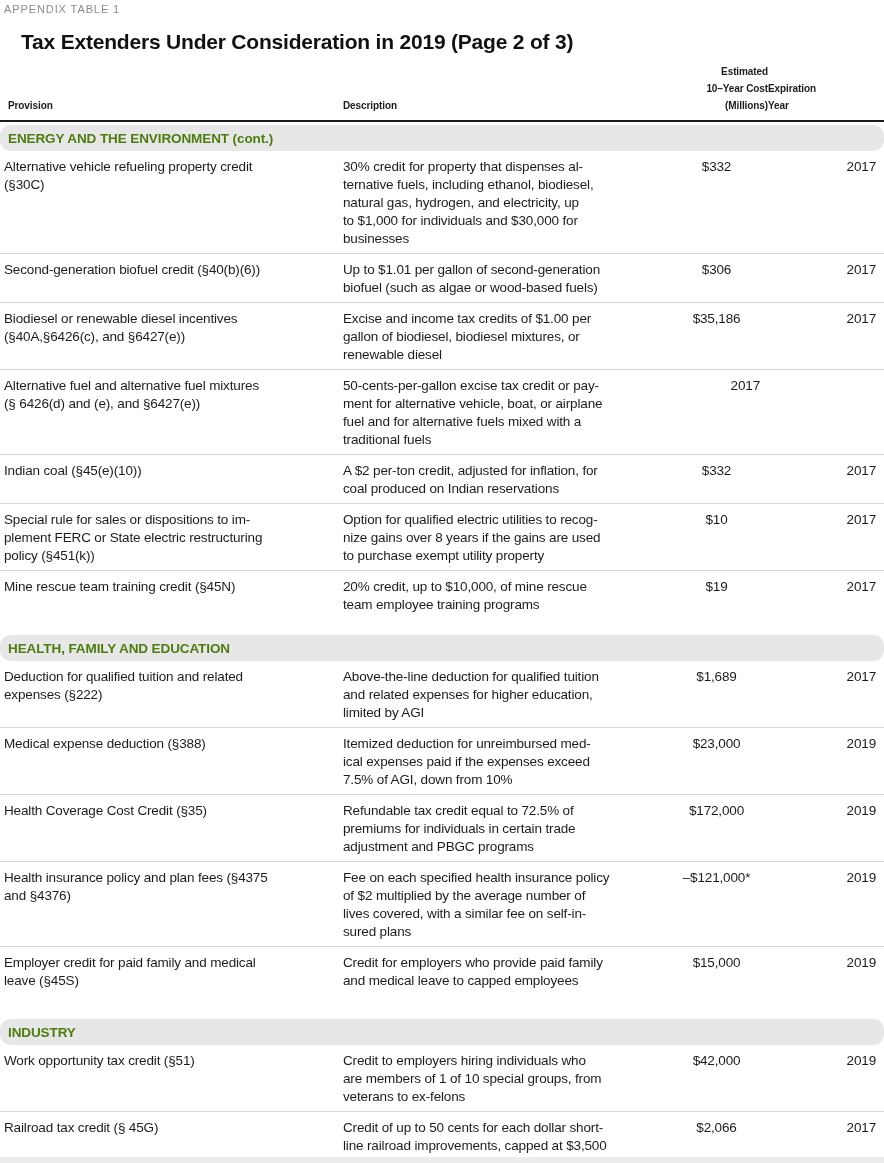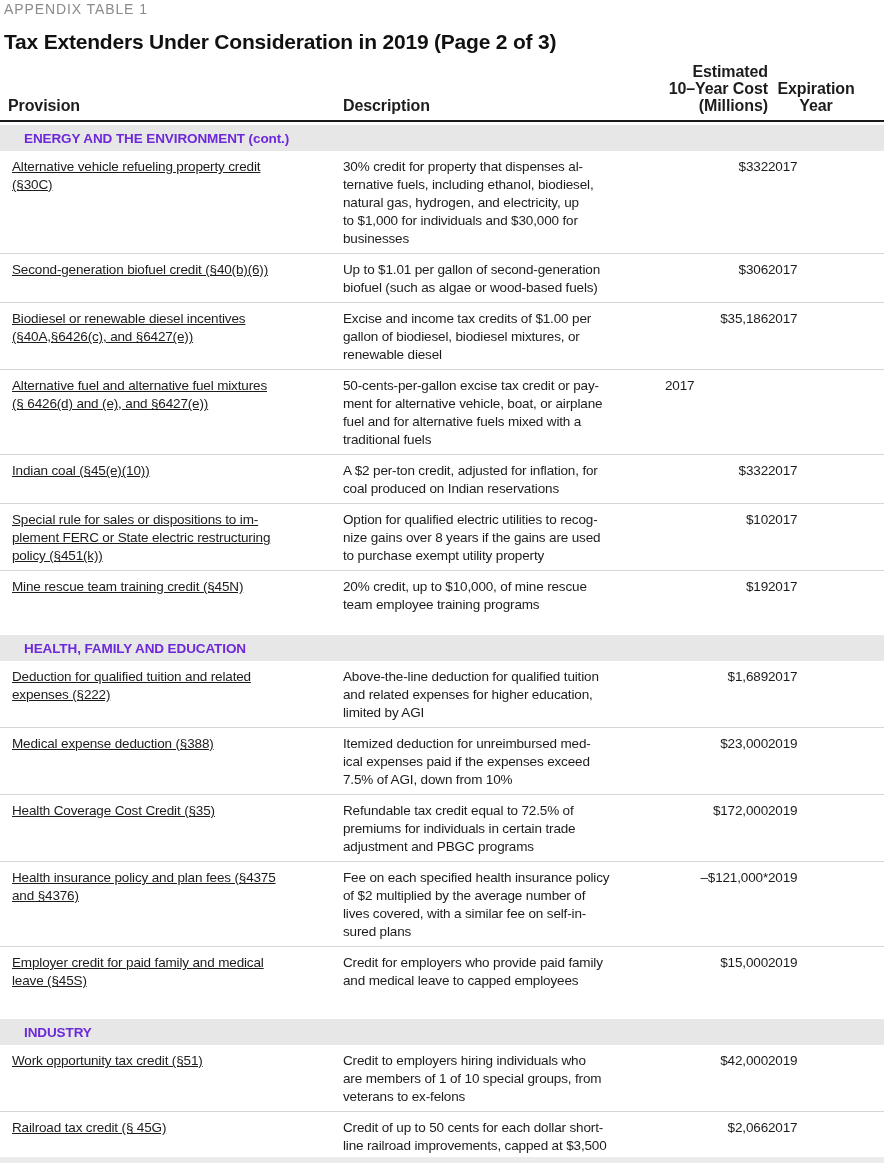--- a/index.html
+++ b/index.html
@@ -17,86 +17,87 @@
     color:var(--text);
     -webkit-font-smoothing:antialiased;
   }
   .page{
     width:884px;height:1163px;
     position:relative;overflow:hidden;
     background:#fff;
   }
   .eyebrow{
     padding:3px 0 0 4px;
-    font-size:14px;
+    font-size:11px;
     letter-spacing:0.9px;
     color:var(--eyebrow);
     line-height:13px;
   }
   .title{
-    margin:13px 0 0 4px;
+    margin:13px 0 0 21px;
     font-size:21px;
     font-weight:bold;
     line-height:26px;
     letter-spacing:-0.2px;
     color:#111;
   }
   .grid-cols{
     display:grid;
     grid-template-columns:335px 330px 103px 116px;
   }
   .colhead{
     margin-top:8px;
     align-items:end;
   }
   .ch{
-    font-size:16px;
+    font-size:10px;
     font-weight:bold;
     line-height:17px;
     letter-spacing:-0.1px;
   }
   .ch-prov{padding-left:8px;align-self:end;}
   .ch-desc{padding-left:8px;align-self:end;}
   .ch-cost{text-align:right;white-space:pre-line;}
-  .ch-year{text-align:center;padding-right:20px;white-space:pre-line;}
+  .ch-year{text-align:left;padding-right:20px;white-space:pre-line;}
   .rule{
     margin-top:6px;
     height:2px;
     background:var(--rule);
   }
   .section-bar{
     height:26px;
     background:var(--bar-bg);
     display:flex;
     align-items:center;
-    padding-left:24px;
+    padding-left:8px;
     font-size:13.5px;
     font-weight:bold;
     letter-spacing:-0.1px;
-    color:#6d28d9;
+    color:#4d7c0f;
+    border-radius:11px;
   }
   .section:nth-of-type(1) .section-bar{margin-top:3px;}
   .section:nth-of-type(2) .section-bar{margin-top:16px;}
   .section:nth-of-type(3) .section-bar{margin-top:24px;}
   .row{
     padding:7px 0 5px 0;
   }
   .row + .row{
     border-top:1px solid var(--separator);
   }
   .cell{
     font-size:13.5px;
     line-height:18px;
     letter-spacing:-0.15px;
   }
   .pre{white-space:pre-line;}
-  .cell-prov{padding-left:12px;padding-right:10px;text-decoration:underline;}
+  .cell-prov{padding-left:4px;padding-right:10px;}
   .cell-desc{padding-left:8px;padding-right:6px;}
-  .cell-cost{text-align:right;}
-  .cell-year{text-align:left;padding-right:8px;}
+  .cell-cost{text-align:center;}
+  .cell-year{text-align:right;padding-right:8px;}
   .bottom-strip{
     position:absolute;
     left:0;right:0;bottom:0;
     height:6px;
     background:var(--strip);
   }
 </style>
 </head>
 <body>
 

